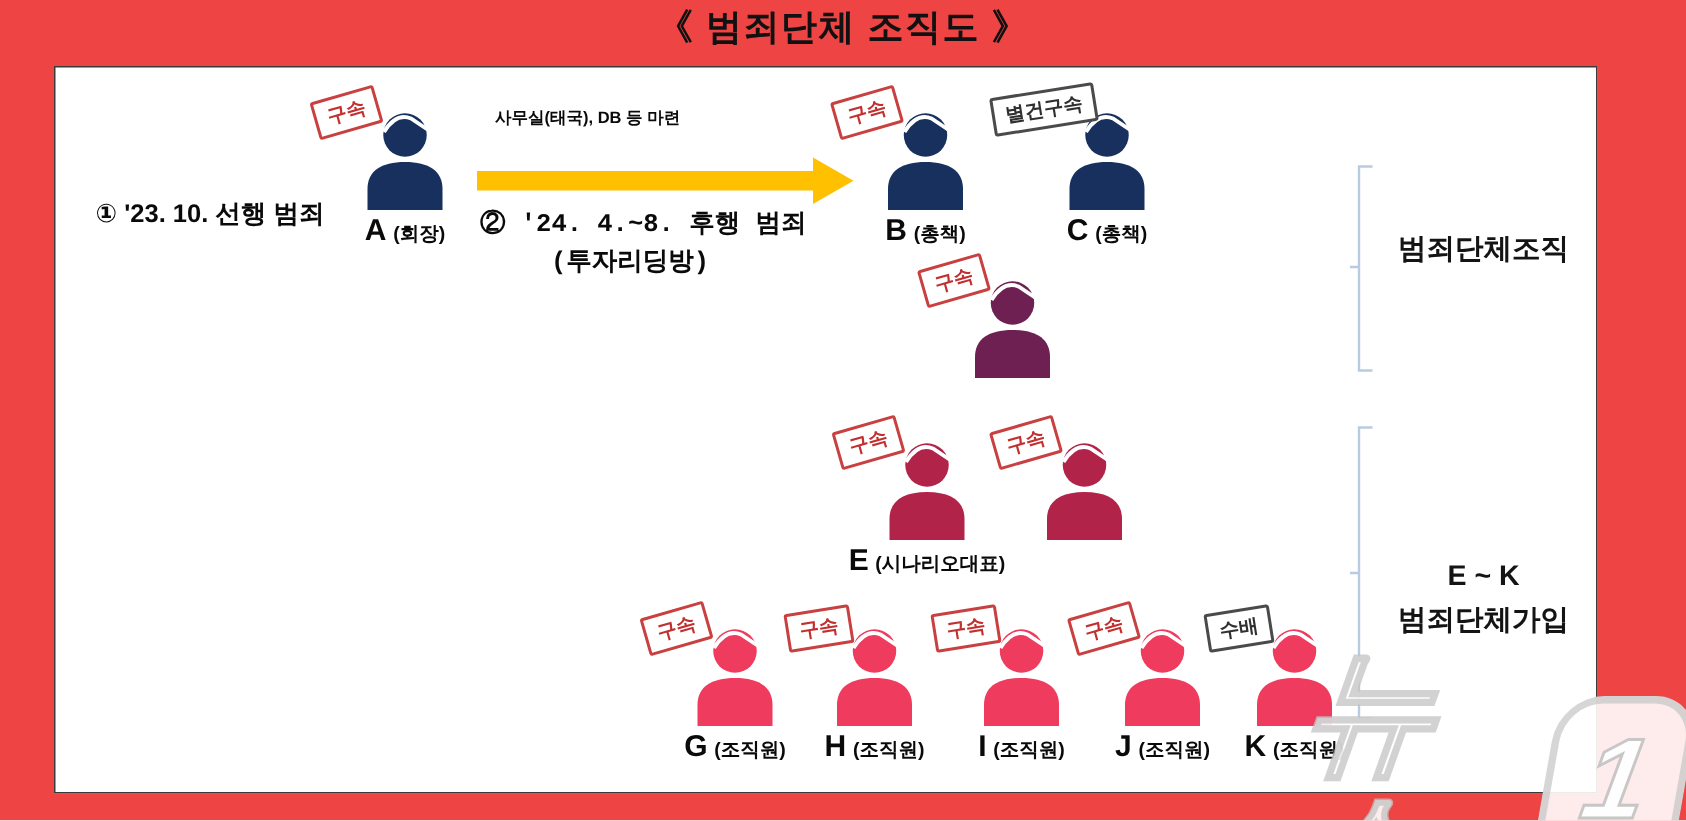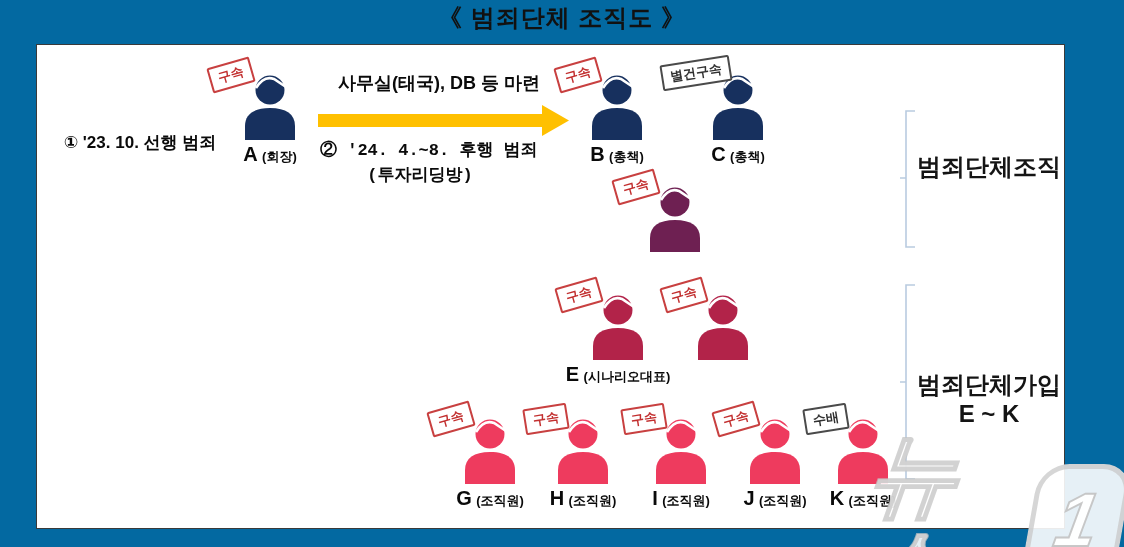--- a/index.html
+++ b/index.html
@@ -1,17 +1,17 @@
 <!DOCTYPE html>
 <html><head>
 <meta charset="utf-8">
 <style>
   html,body{margin:0;padding:0;background:#ffffff;}
   body{font-family:"Liberation Sans","DejaVu Sans",sans-serif;}
-  .canvas{position:relative;width:1124px;height:547px;background:#0369a1;overflow:hidden;}
+  .canvas{position:relative;width:1124px;height:547px;background:#ef4444;overflow:hidden;}
 
   .title{position:absolute;left:0;top:2px;width:100%;text-align:center;
          font-size:24px;font-weight:800;color:#111;letter-spacing:1px;}
 
   .frame{position:absolute;left:36px;top:44px;width:1029px;height:485px;
          border:1.6px solid #3a3a3a;background:#fff;box-sizing:border-box;}
 
   
   .person{position:absolute;width:110px;text-align:center;}
   .picon{width:60px;height:66px;display:block;margin:0 auto;}
@@ -39,28 +39,28 @@
   .pH{left:528px;top:418px;}
   .pI{left:626px;top:418px;}
   .pJ{left:720px;top:418px;}
   .pK{left:808px;top:418px;}
 
   
   .step{position:absolute;text-align:center;color:#0a0a0a;font-weight:800;
         font-size:17px;line-height:25px;white-space:nowrap;}
   .step1{left:30px;top:130px;width:220px;}
   .step2{left:320px;top:138px;width:200px;font-family:Liberation Mono, monospace;}
-  .arrow-label{position:absolute;left:330px;top:71px;width:210px;text-align:right;
-        font-size:18px;font-weight:800;color:#0a0a0a;white-space:nowrap;}
+  .arrow-label{position:absolute;left:330px;top:71px;width:210px;text-align:left;
+        font-size:11px;font-weight:800;color:#0a0a0a;white-space:nowrap;}
   .arrow-svg{position:absolute;left:318px;top:101px;}
 
   
   .bracket{position:absolute;left:898px;}
   .glabel{position:absolute;left:913px;width:152px;text-align:center;
-          font-size:24px;font-weight:600;color:#141414;line-height:29px;white-space:nowrap;}
+          font-size:19px;font-weight:600;color:#141414;line-height:29px;white-space:nowrap;}
   .g1{top:152px;}
   .g2{top:370px;}
 
   
   .watermark{position:absolute;left:862px;top:428px;z-index:9;display:flex;align-items:center;
              pointer-events:none;}
   .wm-text{font-size:92px;font-weight:800;font-style:italic;letter-spacing:-6px;
            color:rgba(255,255,255,.90);-webkit-text-stroke:2px rgba(195,195,195,.75);
            transform:skewX(-6deg);line-height:1;}
   .wm-one{margin-left:10px;width:92px;height:102px;border-radius:30px;
@@ -254,22 +254,22 @@
     <path d="M17,1 H8 V68 H2 M8,68 V137 H17" fill="none" stroke-width="1.6" stroke="#B9CBE0"></path>
   </svg>
   <div class="glabel g1">
     <div>범죄단체조직</div>
   </div>
 
   <svg class="bracket" style="top:284px;" width="20" height="196" viewBox="0 0 20 196">
     <path d="M17,1 H8 V98 H2 M8,98 V195 H17" fill="none" stroke-width="1.6" stroke="#B9CBE0"></path>
   </svg>
   <div class="glabel g2">
+    <div>E ~ K</div>
     <div>범죄단체가입</div>
-    <div>E ~ K</div>
   </div>
 
   <div class="watermark">
     <span class="wm-text">뉴스</span>
     <span class="wm-one">
       <span>1</span>
     </span>
   </div>
 
 </div>

